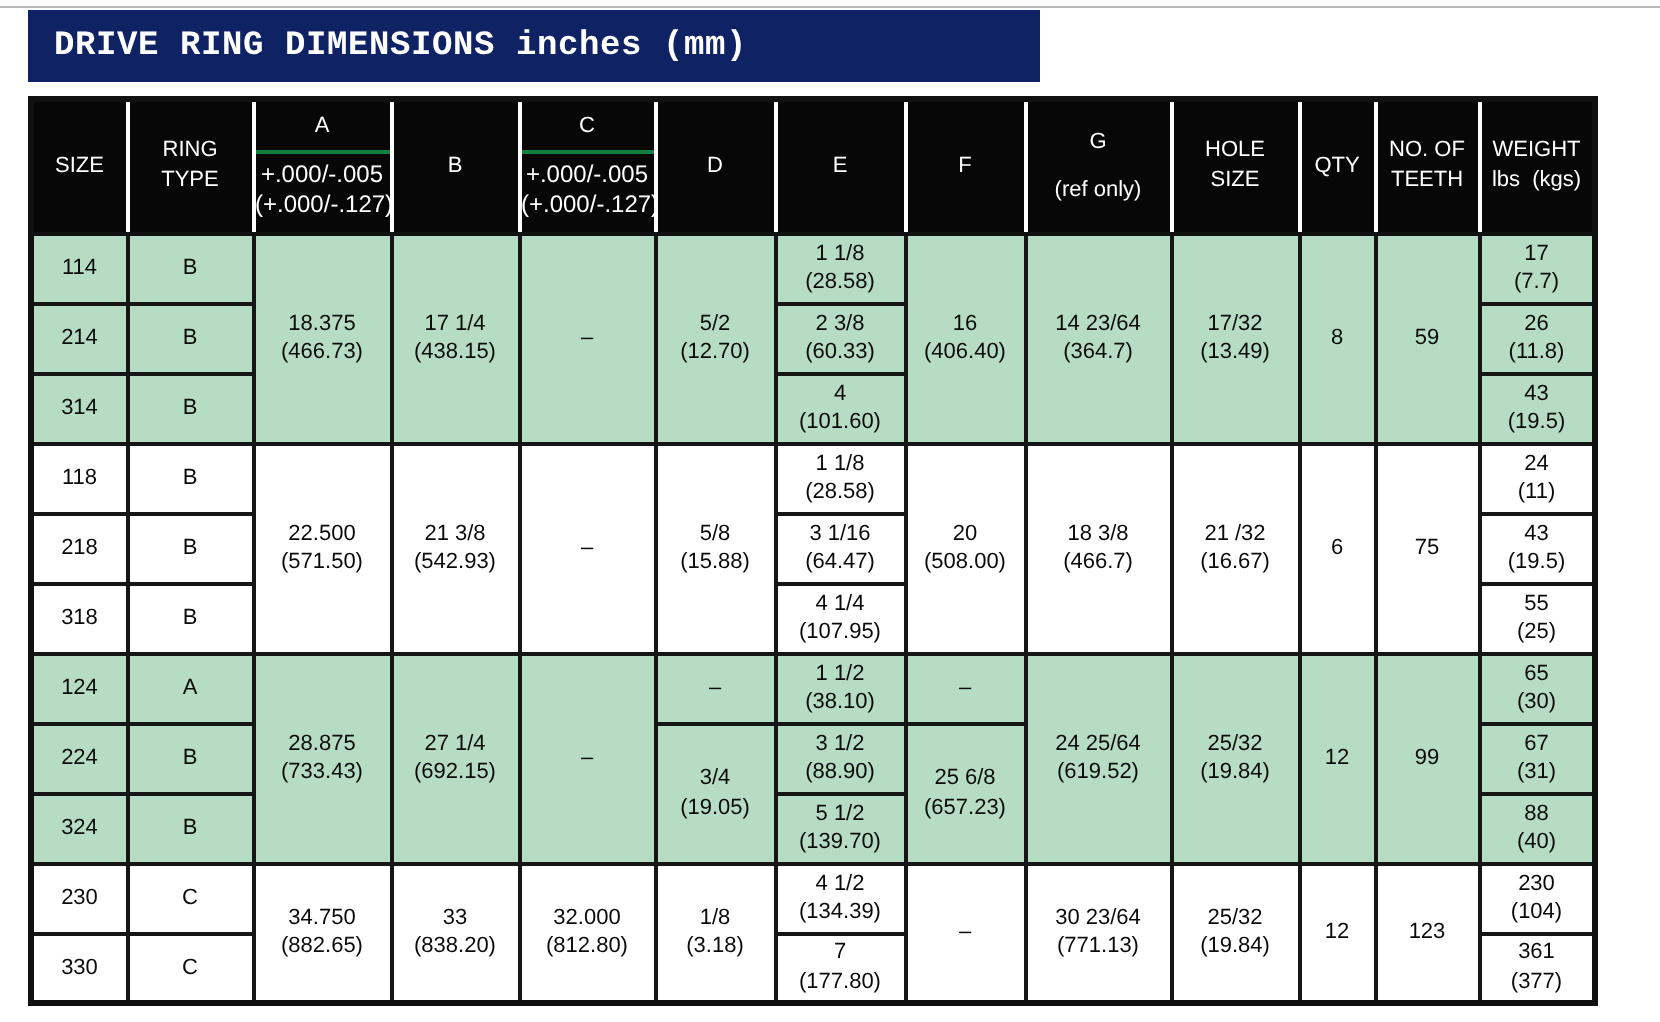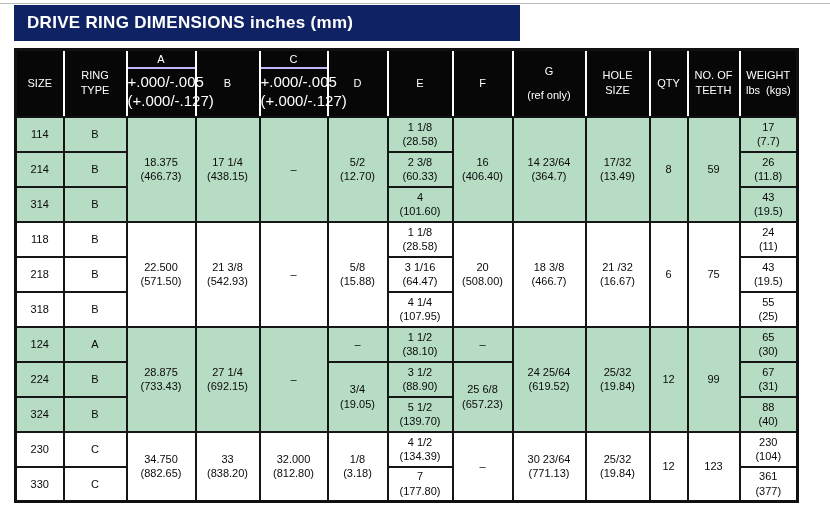--- a/index.html
+++ b/index.html
@@ -15,42 +15,42 @@
     border-top: 1px solid #b8b8b8;
   }
   .title-bar {
     position: absolute; left: 14px; top: 5px;
     width: 506px; height: 36px;
     background: #0f2264;
     display: flex; align-items: center;
   }
   .title-bar .title-text {
     color: #ffffff; font-weight: bold; font-size: 17px;
-    padding-left: 13px; letter-spacing: 0.3px; white-space: nowrap;
+    padding-left: 13px; letter-spacing: 0.3px; white-space: nowrap; font-family: Liberation Mono, monospace;
   }
   table.dim {
     position: absolute; left: 14px; top: 48px;
     border-collapse: collapse; table-layout: fixed;
     width: 782px;
     border: 3px solid #111;
   }
   thead tr { height: 67px; }
   th {
     background: #070707; color: #ffffff;
     font-weight: normal; font-size: 11px;
     border: 2px solid #ffffff; border-bottom: 2px solid #111;
     text-align: center; vertical-align: middle;
     padding: 0; line-height: 1.35;
   }
   .ml { white-space: pre-line; }
   .th-flex { display: flex; flex-direction: column; height: 63px; }
   .th-main { flex: 1; display: flex; align-items: center; justify-content: center; }
   .th-tol {
-    border-top: 2px solid #c4b5fd;
-    padding: 3px 0 4px; font-size: 15px; line-height: 1.3;
+    border-top: 2px solid #15803d;
+    padding: 3px 0 4px; font-size: 12px; line-height: 1.3;
     white-space: pre-line;
   }
   .th-g { display: flex; flex-direction: column; align-items: center; justify-content: center; height: 63px; gap: 9px; }
   tbody tr { height: 35px; }
   td {
     border: 2px solid #161616;
     text-align: center; vertical-align: middle;
     font-size: 11px; color: #0a0a0a;
     padding: 1px 0; line-height: 1.3;
     overflow: hidden;

